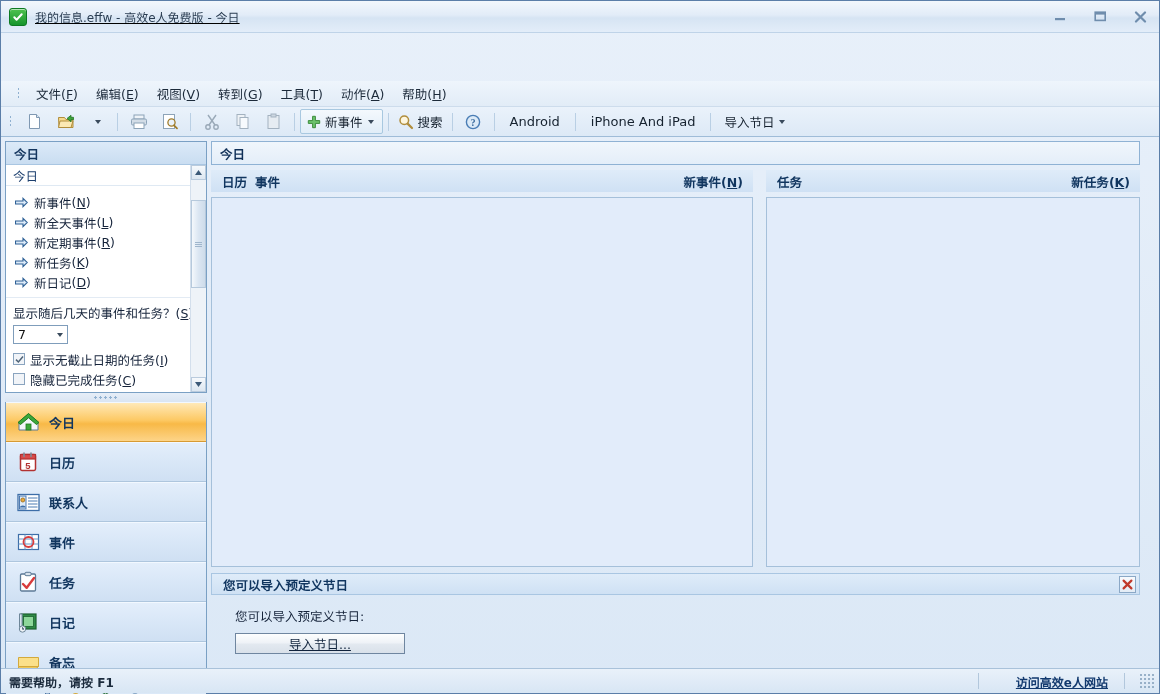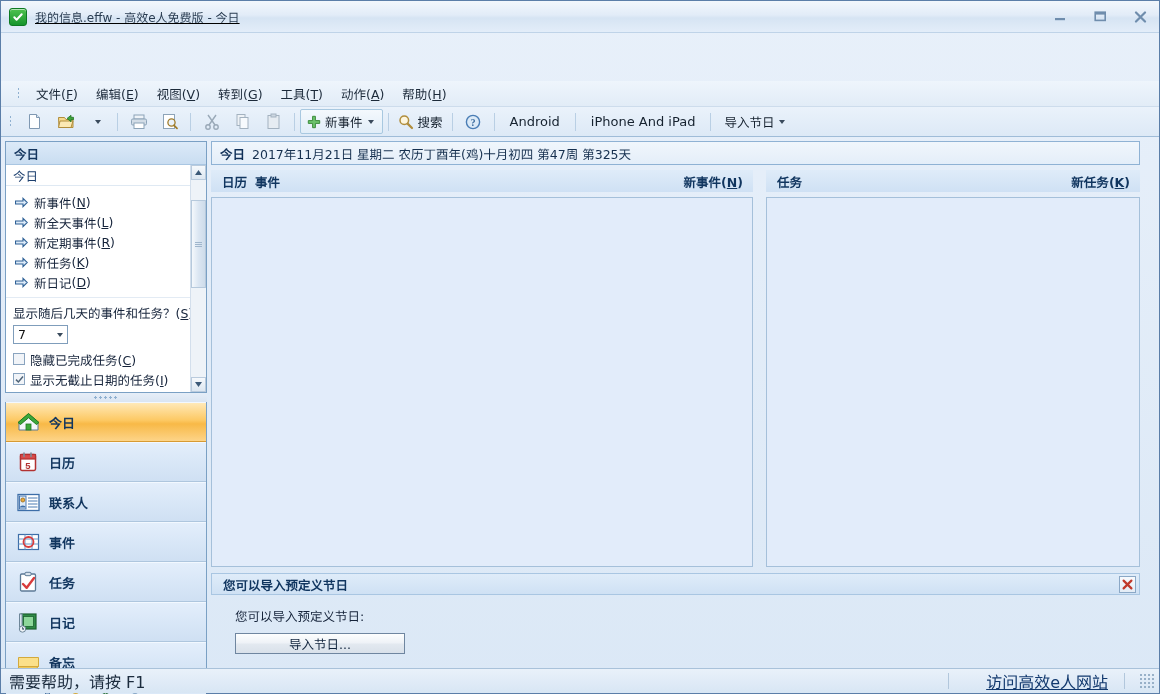--- a/index.html
+++ b/index.html
@@ -231,30 +231,31 @@
   }
   .welbody{
     flex:0 0 auto;padding:11px 0 14px 24px;
     color:#15233a;font-size:12.5px;
   }
   .welbody .wtext{margin-bottom:8px;}
   .impbtn{
     width:170px;height:21px;border:1px solid #6f86a0;
     background:linear-gradient(180deg,#fdfefe 0%,#eef2f7 48%,#e3e9f0 52%,#d9e1ea 100%);
     display:flex;align-items:center;justify-content:center;
-    font-size:12.5px;color:#10233c;box-sizing:border-box;
+    font-size:12.5px;color:#10233c;box-sizing:border-box;text-decoration:underline;
   }
 
   
   .statusbar{
     height:24px;flex:0 0 24px;display:flex;align-items:center;
     background:linear-gradient(180deg,#e9f1fa 0%,#d8e6f4 100%);
     border-top:1px solid #a9c2da;
-    padding:0 2px 0 8px;font-size:16px;color:#1b2b3d;
+    padding:0 2px 0 8px;font-size:12px;color:#1b2b3d;
     position:relative;
+    font-weight:bold;
   }
   .sb-left{flex:1 1 auto;white-space:nowrap;}
   .sb-sep{width:1px;height:16px;background:#b2c7dc;margin:0 9px;}
   .sb-link{color:#12396e;text-decoration:underline;white-space:nowrap;padding-right:7px;margin-left:28px;}
   .sb-grip{
     width:15px;height:15px;margin-left:6px;margin-right:2px;
     background-image:radial-gradient(circle,#8ba6c0 40%,transparent 42%);
     background-size:4px 4px;background-position:right bottom;
     background-repeat:repeat;
     opacity:.85;
@@ -452,30 +453,30 @@
 
             <div class="todo-opts">
               <div class="opt-label"><span>显示随后几天的事件和任务？</span>(<u>S</u>)</div>
               <div class="combo">
                 <span class="cval">7</span>
                 <span class="ccar">
                     <span class="caret" style="margin:0"></span>
                   </span>
               </div>
               <div class="chkrow">
-                <span class="chkbox"></span>
-                <span><span>隐藏已完成任务</span>(<u>C</u>)</span>
-              </div>
-              <div class="chkrow">
                 <span class="chkbox checked">
                     <svg width="9" height="9" viewBox="0 0 9 9">
                       <path d="M1 4.6 L3.4 7 L8 1.6" stroke="#4e6378" stroke-width="1.5" fill="none"></path>
                     </svg>
                   </span>
                 <span><span>显示无截止日期的任务</span>(<u>I</u>)</span>
+              </div>
+              <div class="chkrow">
+                <span class="chkbox"></span>
+                <span><span>隐藏已完成任务</span>(<u>C</u>)</span>
               </div>
             </div>
           </div>
 
           <div class="vscroll">
             <div class="sbtn">
                 <svg width="7" height="5" viewBox="0 0 7 5">
                   <path d="M3.5 0 L7 5 H0z" fill="#3d5a78"></path>
                 </svg>
               </div>
@@ -619,21 +620,20 @@
               <span class="caret" style="margin:0"></span>
             </span>
         </div>
       </div>
     </div>
 
     <div class="content">
 
       <div class="datebar">
         <span class="dtoday">今日</span>
-        <span class="dtext">2017年11月21日 星期二 农历丁酉年(鸡)十月初四  第47周 第325天</span>
       </div>
 
       <div class="columns">
 
         <div class="col left">
           <div class="colhdr">
             <span class="left-t">
               <span>日历</span>
               <span>事件</span>
             </span>

